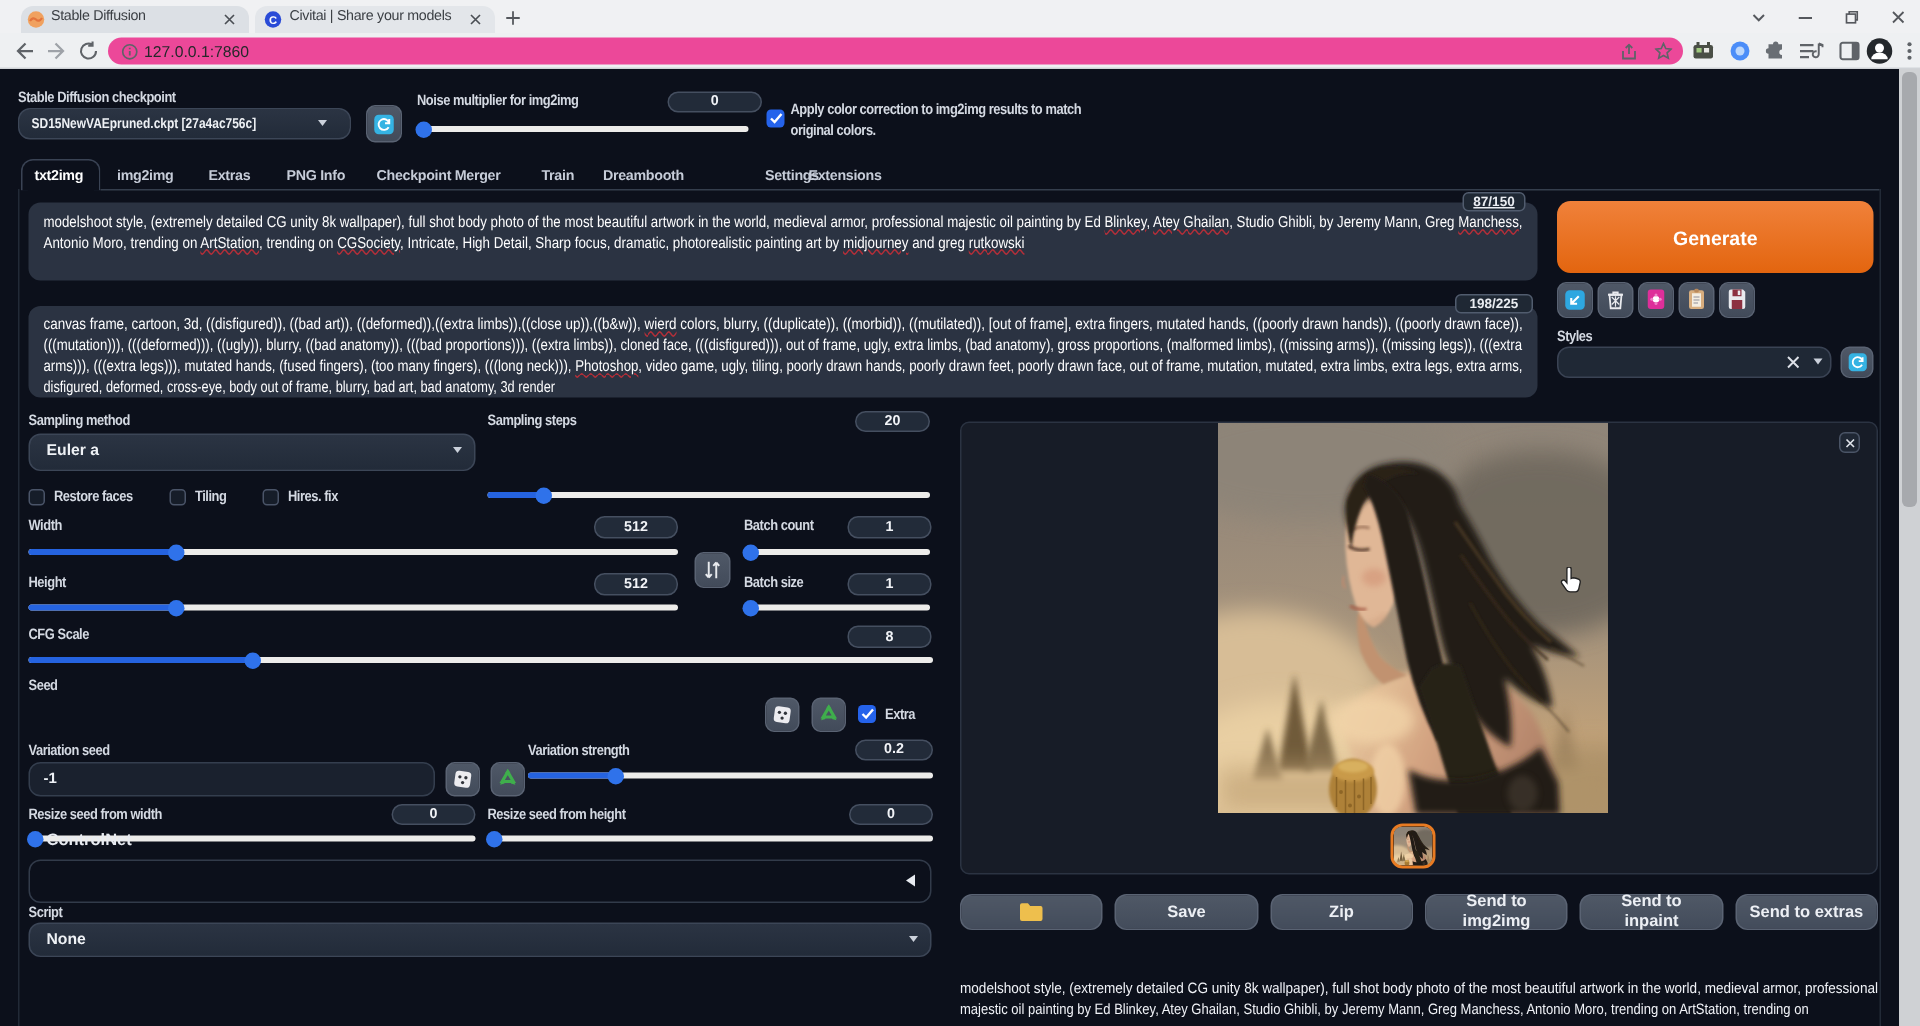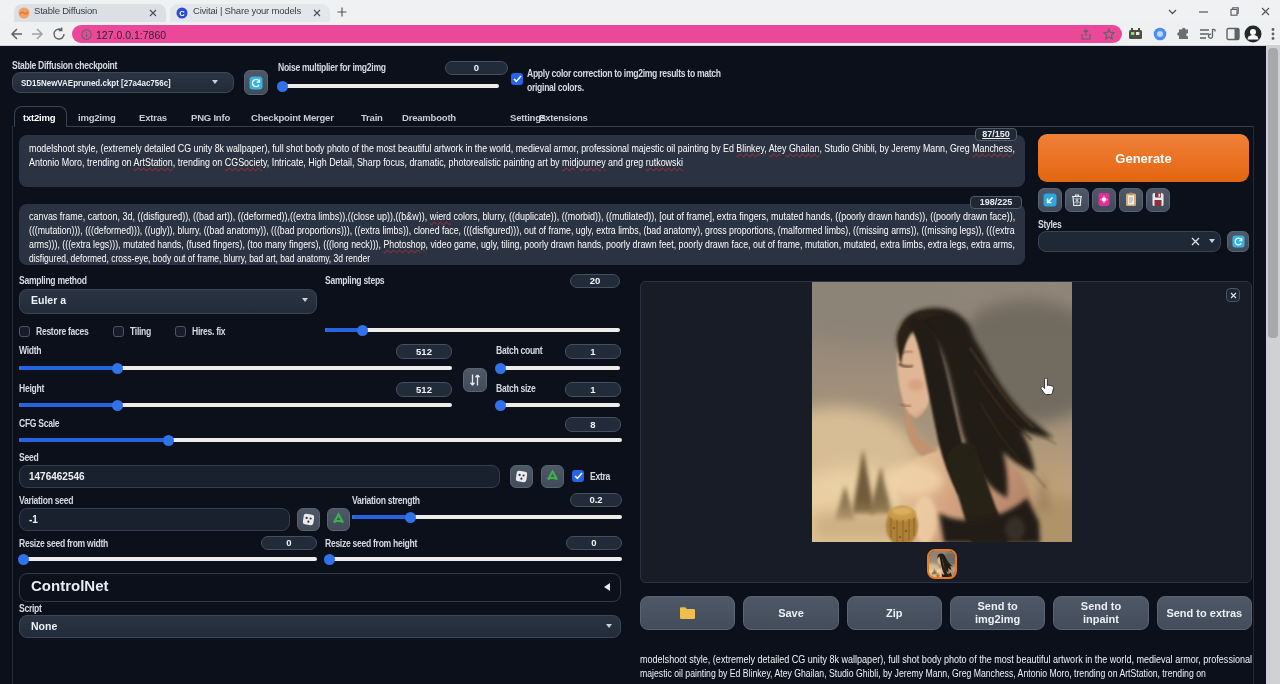--- a/index.html
+++ b/index.html
@@ -276,23 +276,20 @@
     </div>
 
   <div class="lbl" style="left:19px; top:372px;">CFG Scale</div>
   <div class="numbox" style="left:565px; top:371px; width:56px; height:15px; line-height:13px;">8</div>
   <div class="slider" style="left:19px; top:392px; width:603px;">
       <div class="sfill" style="width:150px;"></div>
       <div class="knob" style="left:144px;"></div>
     </div>
 
   <div class="lbl" style="left:19px; top:406px;">Seed</div>
-  <div class="tin" style="left:19px; top:419px; width:481px; height:23px;">
-      <span style="position:absolute; left:9px; top:5px;">1476462546</span>
-    </div>
   <div class="gbtn" style="left:510px; top:419px; width:23px; height:23px;"></div>
   <svg class="abs" style="left:515px; top:424px;" width="13" height="13" viewBox="0 0 13 13">
       <rect x="1.2" y="1.2" width="10.6" height="10.6" rx="2.4" fill="#ececf0" transform="rotate(8 6.5 6.5)"></rect>
       <circle cx="4.6" cy="4.9" r="1.1" fill="#30333a"></circle>
       <circle cx="8.6" cy="5.5" r="1.1" fill="#30333a"></circle>
       <circle cx="6.4" cy="8.7" r="1.1" fill="#30333a"></circle>
     </svg>
   <div class="gbtn" style="left:541px; top:419px; width:23px; height:23px;"></div>
   <svg class="abs" style="left:546px; top:423px;" width="13" height="14" viewBox="0 0 13 14">
       <path d="M6.5 2.6 L10.2 9 H2.8 Z" fill="none" stroke="#3fae4c" stroke-width="2.1"></path>
@@ -336,21 +333,21 @@
   <div class="slider" style="left:19px; top:511px; width:298px;">
       <div class="knob" style="left:-1px;"></div>
     </div>
   <div class="lbl" style="left:325px; top:492px;">Resize seed from height</div>
   <div class="numbox" style="left:566px; top:490px; width:56px; height:14px;">0</div>
   <div class="slider" style="left:325px; top:511px; width:297px;">
       <div class="knob" style="left:-1px;"></div>
     </div>
 
   <div class="abs" style="left:19px; top:527px; width:602px; height:29px; border:1px solid #323b4a; border-radius:8px;"></div>
-  <div class="abs" style="left:31px; top:531px; font-size:15px; font-weight:600; color:#e8ebf1;">ControlNet</div>
+  <div class="abs" style="left:31px; top:508px; font-size:11px; font-weight:600; color:#e8ebf1;">ControlNet</div>
   <div class="abs" style="left:604px; top:537px; width:0; height:0; border-top:4.5px solid transparent; border-bottom:4.5px solid transparent; border-right:6px solid #e8ebf1;"></div>
   <div class="lbl" style="left:19px; top:557px;">Script</div>
   <div class="dd" style="left:19px; top:569px; width:602px; height:23px;"></div>
   <div class="ddtxt" style="left:31px; top:574px;">None</div>
   <div class="caret" style="left:606px; top:578px;"></div>
 
   <div class="abs" style="left:640px; top:235px; width:612px; height:302px; border:1px solid #2b3342; border-radius:6px; background:#171c27;"></div>
   <svg class="abs" style="left:812px; top:236px;" width="260" height="260">
       <use href="#portrait"></use>
     </svg>
@@ -359,21 +356,21 @@
       <path d="M1 1 L6 6 M6 1 L1 6" stroke="#dfe3ea" stroke-width="1.1"></path>
     </svg>
   <div class="abs" style="left:927px; top:503px; width:30px; height:30px; border:2px solid #e87b22; border-radius:8px; background:#000; overflow:hidden;"><svg width="26" height="26" viewBox="0 0 260 260">
         <use href="#portrait"></use>
       </svg></div>
 
   <svg class="abs" style="left:1040px; top:332px;" width="15" height="19" viewBox="0 0 15 19">
       <path d="M4.6 1.4 a1.4 1.4 0 0 1 2.8 0 V7.6 l1-.4 a8.5 8.5 0 0 1 4.3 1.1 c.75.45.95 1.1.75 2.05 l-.95 4.2 c-.3 1.25-.95 2-2.2 2 H6.7 c-.95 0-1.7-.4-2.3-1.15 L1.25 11 c-.55-.75-.4-1.6.3-2.05.65-.45 1.5-.3 2.05.4 l1 1.2 Z" fill="#fff" stroke="#222" stroke-width="0.9"></path>
     </svg>
 
-  <div class="abs" style="left:640px; top:550px; width:612px; height:34px; display:flex; gap:8px;">
+  <div class="abs" style="left:640px; top:550px; width:612px; height:24px; display:flex; gap:8px;">
     <div class="bigbtn" style="flex:1;">
         <svg width="17" height="14" viewBox="0 0 17 14">
           <path d="M1 2.5 a1.3 1.3 0 0 1 1.3-1.3 h4 l1.5 1.8 h6.9 a1.3 1.3 0 0 1 1.3 1.3 v7.4 a1.3 1.3 0 0 1-1.3 1.3 H2.3 A1.3 1.3 0 0 1 1 11.7 Z" fill="#eebf4d"></path>
         </svg>
       </div>
     <div class="bigbtn" style="flex:1;">Save</div>
     <div class="bigbtn" style="flex:1;">Zip</div>
     <div class="bigbtn" style="flex:1;">Send to<br>img2img</div>
     <div class="bigbtn" style="flex:1;">Send to<br>inpaint</div>
     <div class="bigbtn" style="flex:1;">Send to extras</div>

